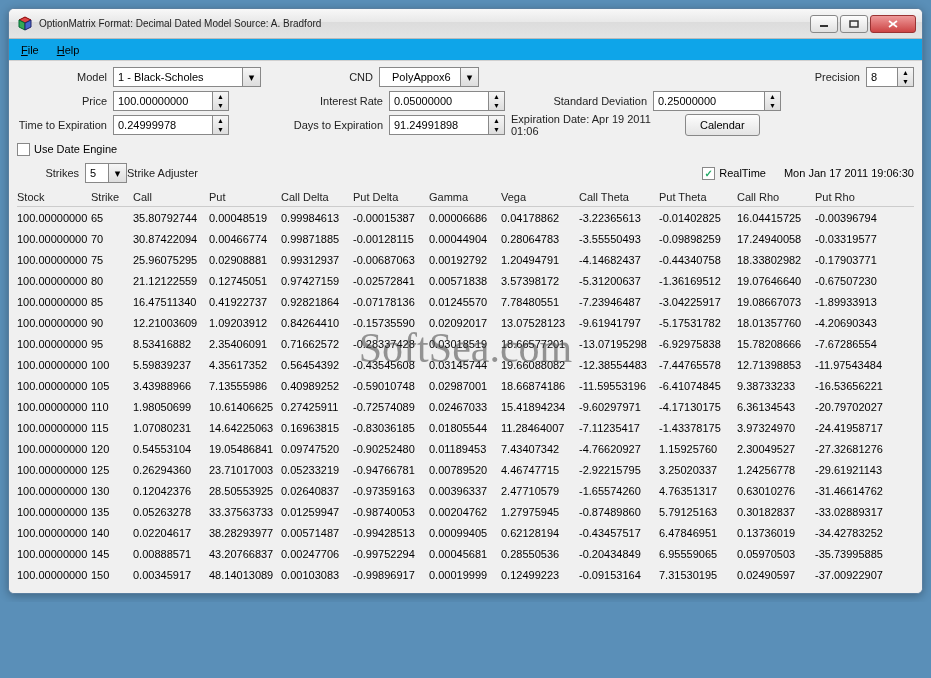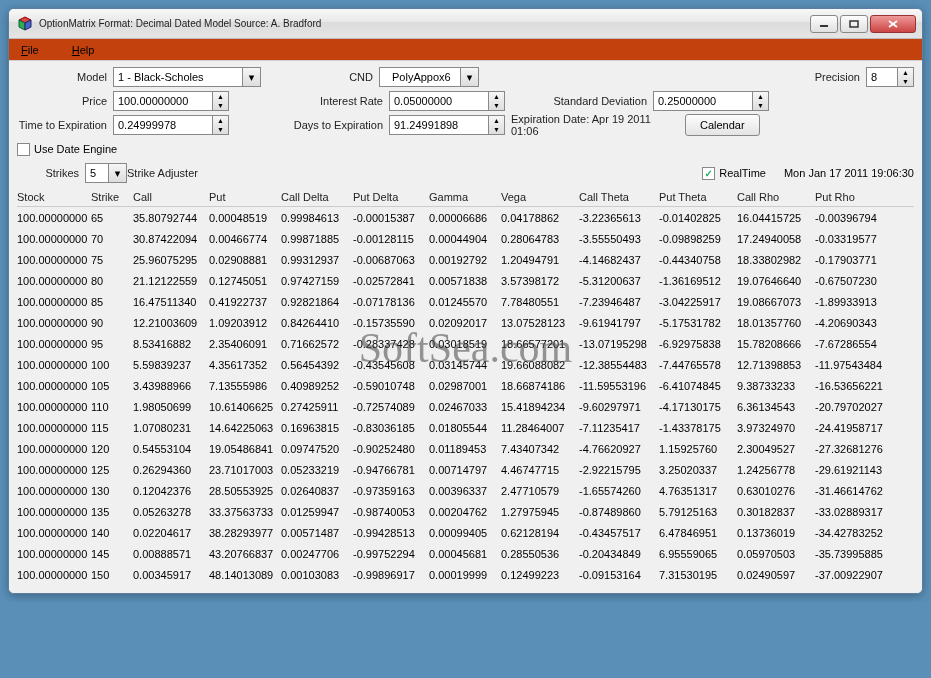--- a/index.html
+++ b/index.html
@@ -6,21 +6,21 @@
   body { font-family: "Segoe UI", Tahoma, sans-serif; font-size: 11px; background: #5a8fb8; padding: 8px; }
   .window { width: 915px; background: #f0f0f0; border: 1px solid #5a7fa0; border-radius: 6px; box-shadow: 0 2px 10px rgba(0,0,0,0.3); overflow: hidden; }
   .titlebar { height: 30px; background: linear-gradient(#f8f8f8,#e8e8e8 45%,#dcdcdc 46%,#e4e4e4); display: flex; align-items: center; padding: 0 6px 0 8px; border-bottom: 1px solid #bbb; }
   .titlebar .cube { width: 16px; height: 16px; margin-right: 6px; display:inline-block; }
   .titlebar .cube svg { display:block; }
   .title-text { flex: 1; font-size: 10px; color: #222; }
   .winbtns { display: flex; gap: 2px; }
   .winbtn { width: 28px; height: 18px; border: 1px solid #888; border-radius: 3px; background: linear-gradient(#fdfdfd,#e0e0e0); display:flex; align-items:center; justify-content:center; }
   .winbtn.close { width: 46px; background: linear-gradient(#e99,#c44); border-color:#933; }
   .winbtn svg { display:block; }
-  .menubar { height: 22px; background: #c2410c; border-bottom: 1px solid #d0d0d0; display:flex; align-items:center; padding: 0 4px; gap: 17px; }
+  .menubar { height: 22px; background: #0ea5e9; border-bottom: 1px solid #d0d0d0; display:flex; align-items:center; padding: 0 4px; gap: 2px; }
   .menuitem { padding: 2px 8px; cursor: default; }
   .menuitem .accel { text-decoration: underline; }
   .content { padding: 4px 8px 8px 8px; background:#f0f0f0; }
   .row { display:flex; align-items:center; height: 24px; }
   .lbl { text-align:right; padding-right:6px; color:#222; }
   .combo { display:flex; }
   .combo input, .combo .text { border:1px solid #888; background:#fff; height:20px; font-size:11px; padding:0 4px; }
   .combo .btn, .spin .btns { width:18px; height:20px; border:1px solid #888; border-left:none; background:linear-gradient(#f6f6f6,#ddd); display:flex; align-items:center; justify-content:center; }
   .spin { display:flex; }
   .spin input { border:1px solid #888; background:#fff; height:20px; font-size:11px; padding:0 4px; }
@@ -114,21 +114,21 @@
       <div class="lbl" style="width:160px">Interest Rate</div>
       <div class="spin">
         <input style="width: 100px;" value="0.05000000">
         <div class="btns">
             <div>▲</div>
             <div>▼</div>
           </div>
       </div>
       <div class="lbl" style="width:148px">Standard Deviation</div>
       <div class="spin">
-        <input style="width: 100px;" value="0.25000000">
+        <input style="width: 112px;" value="0.25000000">
         <div class="btns">
             <div>▲</div>
             <div>▼</div>
           </div>
       </div>
     </div>
 
     <div class="row">
       <div class="lbl" style="width:96px">Time to Expiration</div>
       <div class="spin">
@@ -355,21 +355,21 @@
             <div class="c c10">2.30049527</div>
             <div class="c c11">-27.32681276</div>
           </div>
           <div class="grid-row">
             <div class="c c0">100.00000000</div>
             <div class="c c1">125</div>
             <div class="c c2">0.26294360</div>
             <div class="c c3">23.71017003</div>
             <div class="c c4">0.05233219</div>
             <div class="c c5">-0.94766781</div>
-            <div class="c c6">0.00714797</div>
+            <div class="c c6">0.00789520</div>
             <div class="c c7">4.46747715</div>
             <div class="c c8">-2.92215795</div>
             <div class="c c9">3.25020337</div>
             <div class="c c10">1.24256778</div>
             <div class="c c11">-29.61921143</div>
           </div>
           <div class="grid-row">
             <div class="c c0">100.00000000</div>
             <div class="c c1">130</div>
             <div class="c c2">0.12042376</div>

